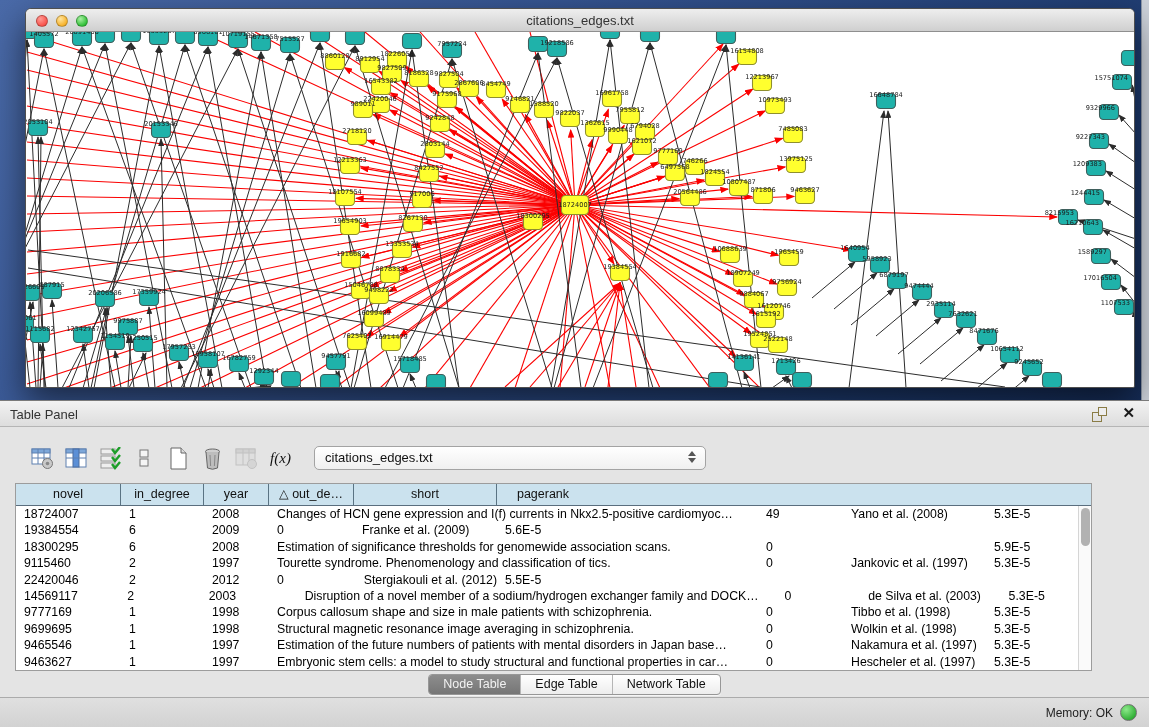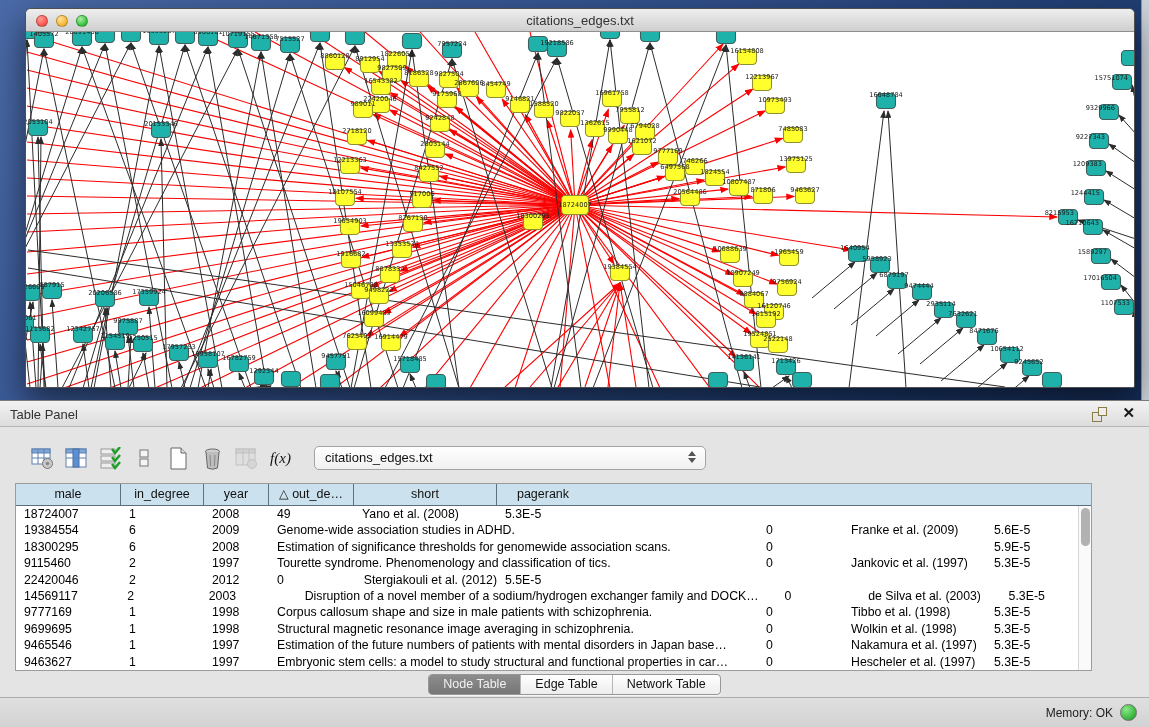--- a/index.html
+++ b/index.html
@@ -655,41 +655,41 @@
         <span>citations_edges.txt</span>
         <span class="combo-arrows">
           <span class="up"></span>
             <span class="down"></span>
         </span>
       </span>
     </div>
 
     <div class="data-table">
       <div class="dt-header" id="dt-header">
-          <div class="dt-hcell" style="width: 105px;">male</div>
+          <div class="dt-hcell" style="width: 105px;">novel</div>
           <div class="dt-hcell" style="width: 83px;">in_degree</div>
           <div class="dt-hcell" style="width: 65px;">year</div>
           <div class="dt-hcell" style="width: 85px;">△ out_de…</div>
           <div class="dt-hcell" style="width: 143px;">short</div>
           <div class="dt-hcell" style="width: 92px;">pagerank</div>
         </div>
       <div id="dt-body">
           <div class="dt-row">
             <div class="dt-cell" style="width: 105px;">18724007</div>
             <div class="dt-cell" style="width: 83px;">1</div>
             <div class="dt-cell" style="width: 65px;">2008</div>
+            <div class="dt-cell" style="width: 489px;">Changes of HCN gene expression and I(f) currents in Nkx2.5-positive cardiomyoc…</div>
             <div class="dt-cell" style="width: 85px;">49</div>
             <div class="dt-cell" style="width: 143px;">Yano et al. (2008)</div>
             <div class="dt-cell" style="width: 92px;">5.3E-5</div>
           </div>
           <div class="dt-row">
             <div class="dt-cell" style="width: 105px;">19384554</div>
             <div class="dt-cell" style="width: 83px;">6</div>
             <div class="dt-cell" style="width: 65px;">2009</div>
-            <div class="dt-cell" style="width: 489px;">Genome-wide association studies in ADHD.</div>
             <div class="dt-cell" style="width: 85px;">0</div>
             <div class="dt-cell" style="width: 143px;">Franke et al. (2009)</div>
             <div class="dt-cell" style="width: 92px;">5.6E-5</div>
           </div>
           <div class="dt-row">
             <div class="dt-cell" style="width: 105px;">18300295</div>
             <div class="dt-cell" style="width: 83px;">6</div>
             <div class="dt-cell" style="width: 65px;">2008</div>
             <div class="dt-cell" style="width: 489px;">Estimation of significance thresholds for genomewide association scans.</div>
             <div class="dt-cell" style="width: 85px;">0</div>

